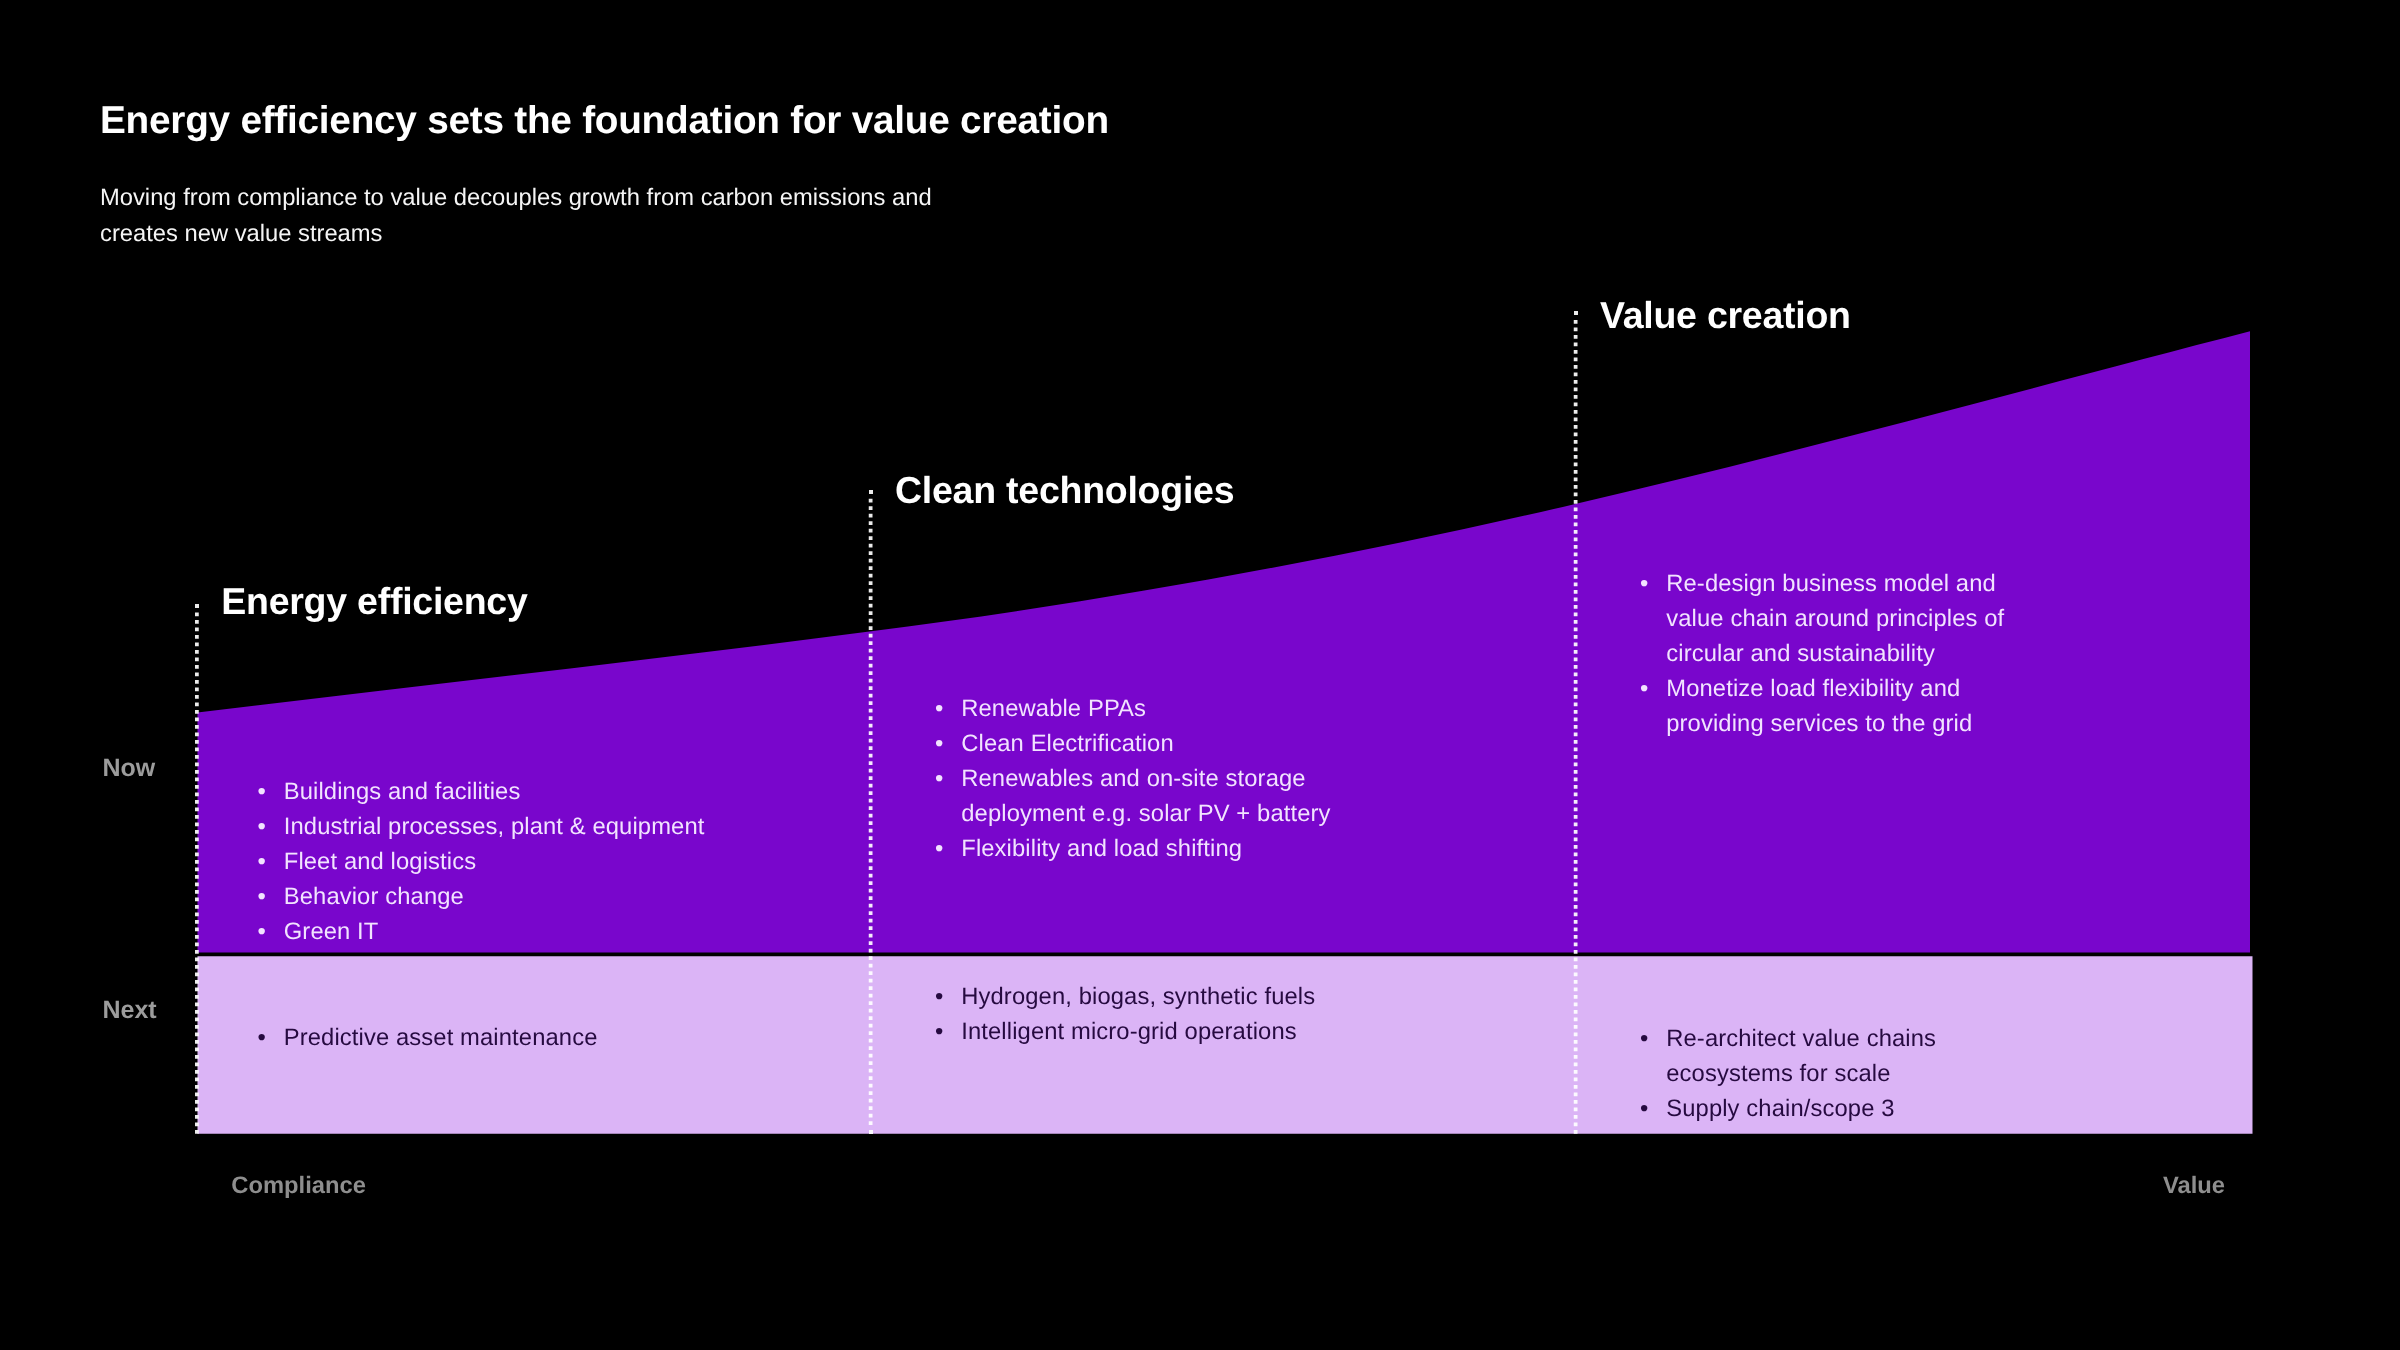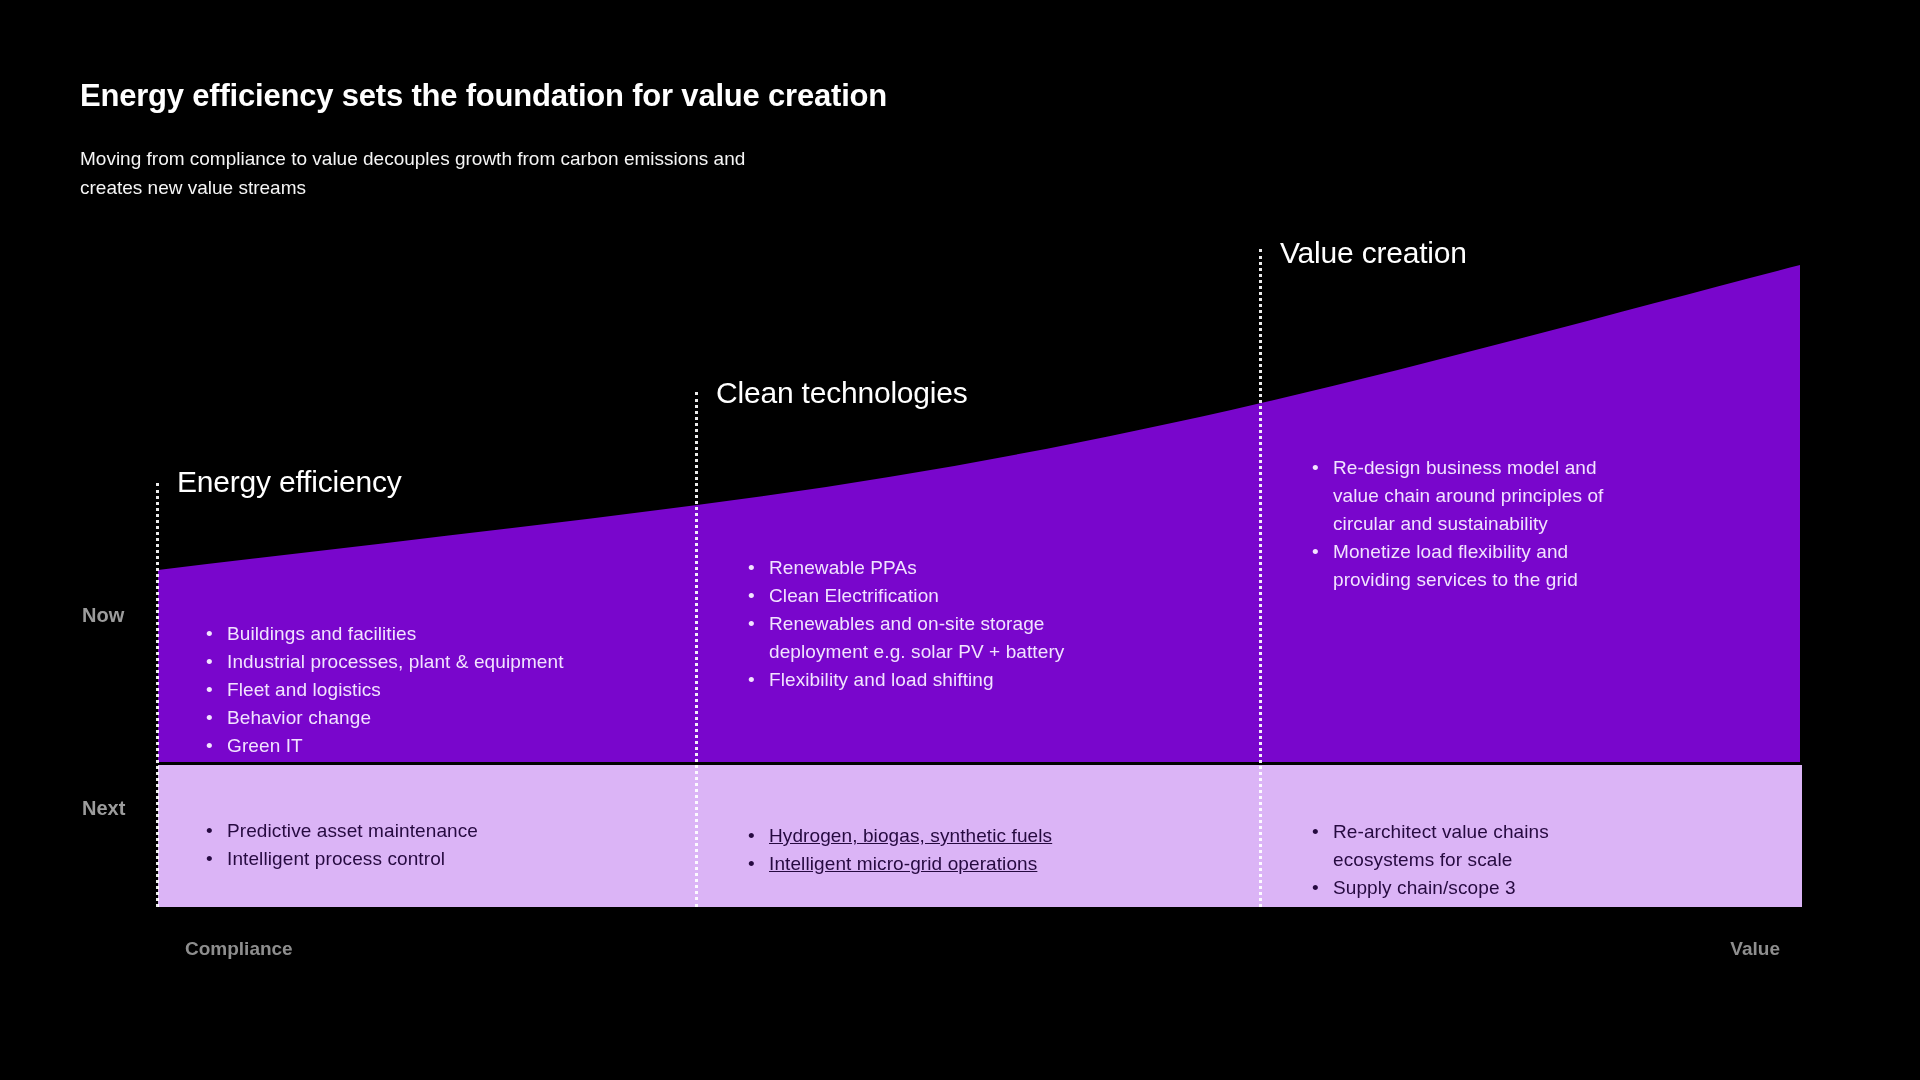--- a/index.html
+++ b/index.html
@@ -32,21 +32,21 @@
 
   .dotline {
     width:0; border-left:3px dotted rgba(255,255,255,0.92);
     z-index:5;
   }
   .dotline.l1 { left:156px; top:483px; height:424px; }
   .dotline.l2 { left:695px; top:392px; height:515px; }
   .dotline.l3 { left:1259px; top:249px; height:658px; }
 
   .stage-header {
-    font-size:30px; font-weight:normal; color:#ffffff;
+    font-size:30px; font-weight:bold; color:#ffffff;
     letter-spacing:-0.2px; z-index:6;
   }
   .stage-header.h1 { left:177px; top:465px; }
   .stage-header.h2 { left:716px; top:376px; }
   .stage-header.h3 { left:1280px; top:236px; }
 
   ul.bullets {
     list-style:none; margin:16px; padding:0;
     font-size:19px; line-height:28px; color:#F2E3FF;
     z-index:6; letter-spacing:0.1px;
@@ -55,21 +55,21 @@
   ul.bullets li::before {
     content:"\2022"; position:absolute; left:6px; top:0;
   }
   ul.bullets.dark { color:#260A40; }
 
   .now-list-1 { left:184px; top:604px; width:440px; }
   .now-list-2 { left:726px; top:538px; width:420px; }
   .now-list-3 { left:1290px; top:438px; width:420px; }
 
   .next-list-1 { left:184px; top:801px; width:440px; }
-  .next-list-2 { left:726px; top:806px; width:440px;text-decoration:underline; }
+  .next-list-2 { left:726px; top:768px; width:440px; }
   .next-list-3 { left:1290px; top:802px; width:420px; }
 
   .row-label {
     font-size:20px; font-weight:bold; color:#9C9C9C;
   }
   .row-label.now { left:82px; top:604px; }
   .row-label.next { left:82px; top:797px; }
 
   .axis-label {
     font-size:19px; font-weight:bold; color:#8E8E8E;
@@ -119,21 +119,20 @@
 <ul class="abs bullets now-list-3">
     <li>Re-design business model and
 value chain around principles of
 circular and sustainability</li>
     <li>Monetize load flexibility and
 providing services to the grid</li>
   </ul>
 
 <ul class="abs bullets dark next-list-1">
     <li>Predictive asset maintenance</li>
-    <li>Intelligent process control</li>
   </ul>
 <ul class="abs bullets dark next-list-2">
     <li>Hydrogen, biogas, synthetic fuels</li>
     <li>Intelligent micro-grid operations</li>
   </ul>
 <ul class="abs bullets dark next-list-3">
     <li>Re-architect value chains
 ecosystems for scale</li>
     <li>Supply chain/scope 3</li>
   </ul>

